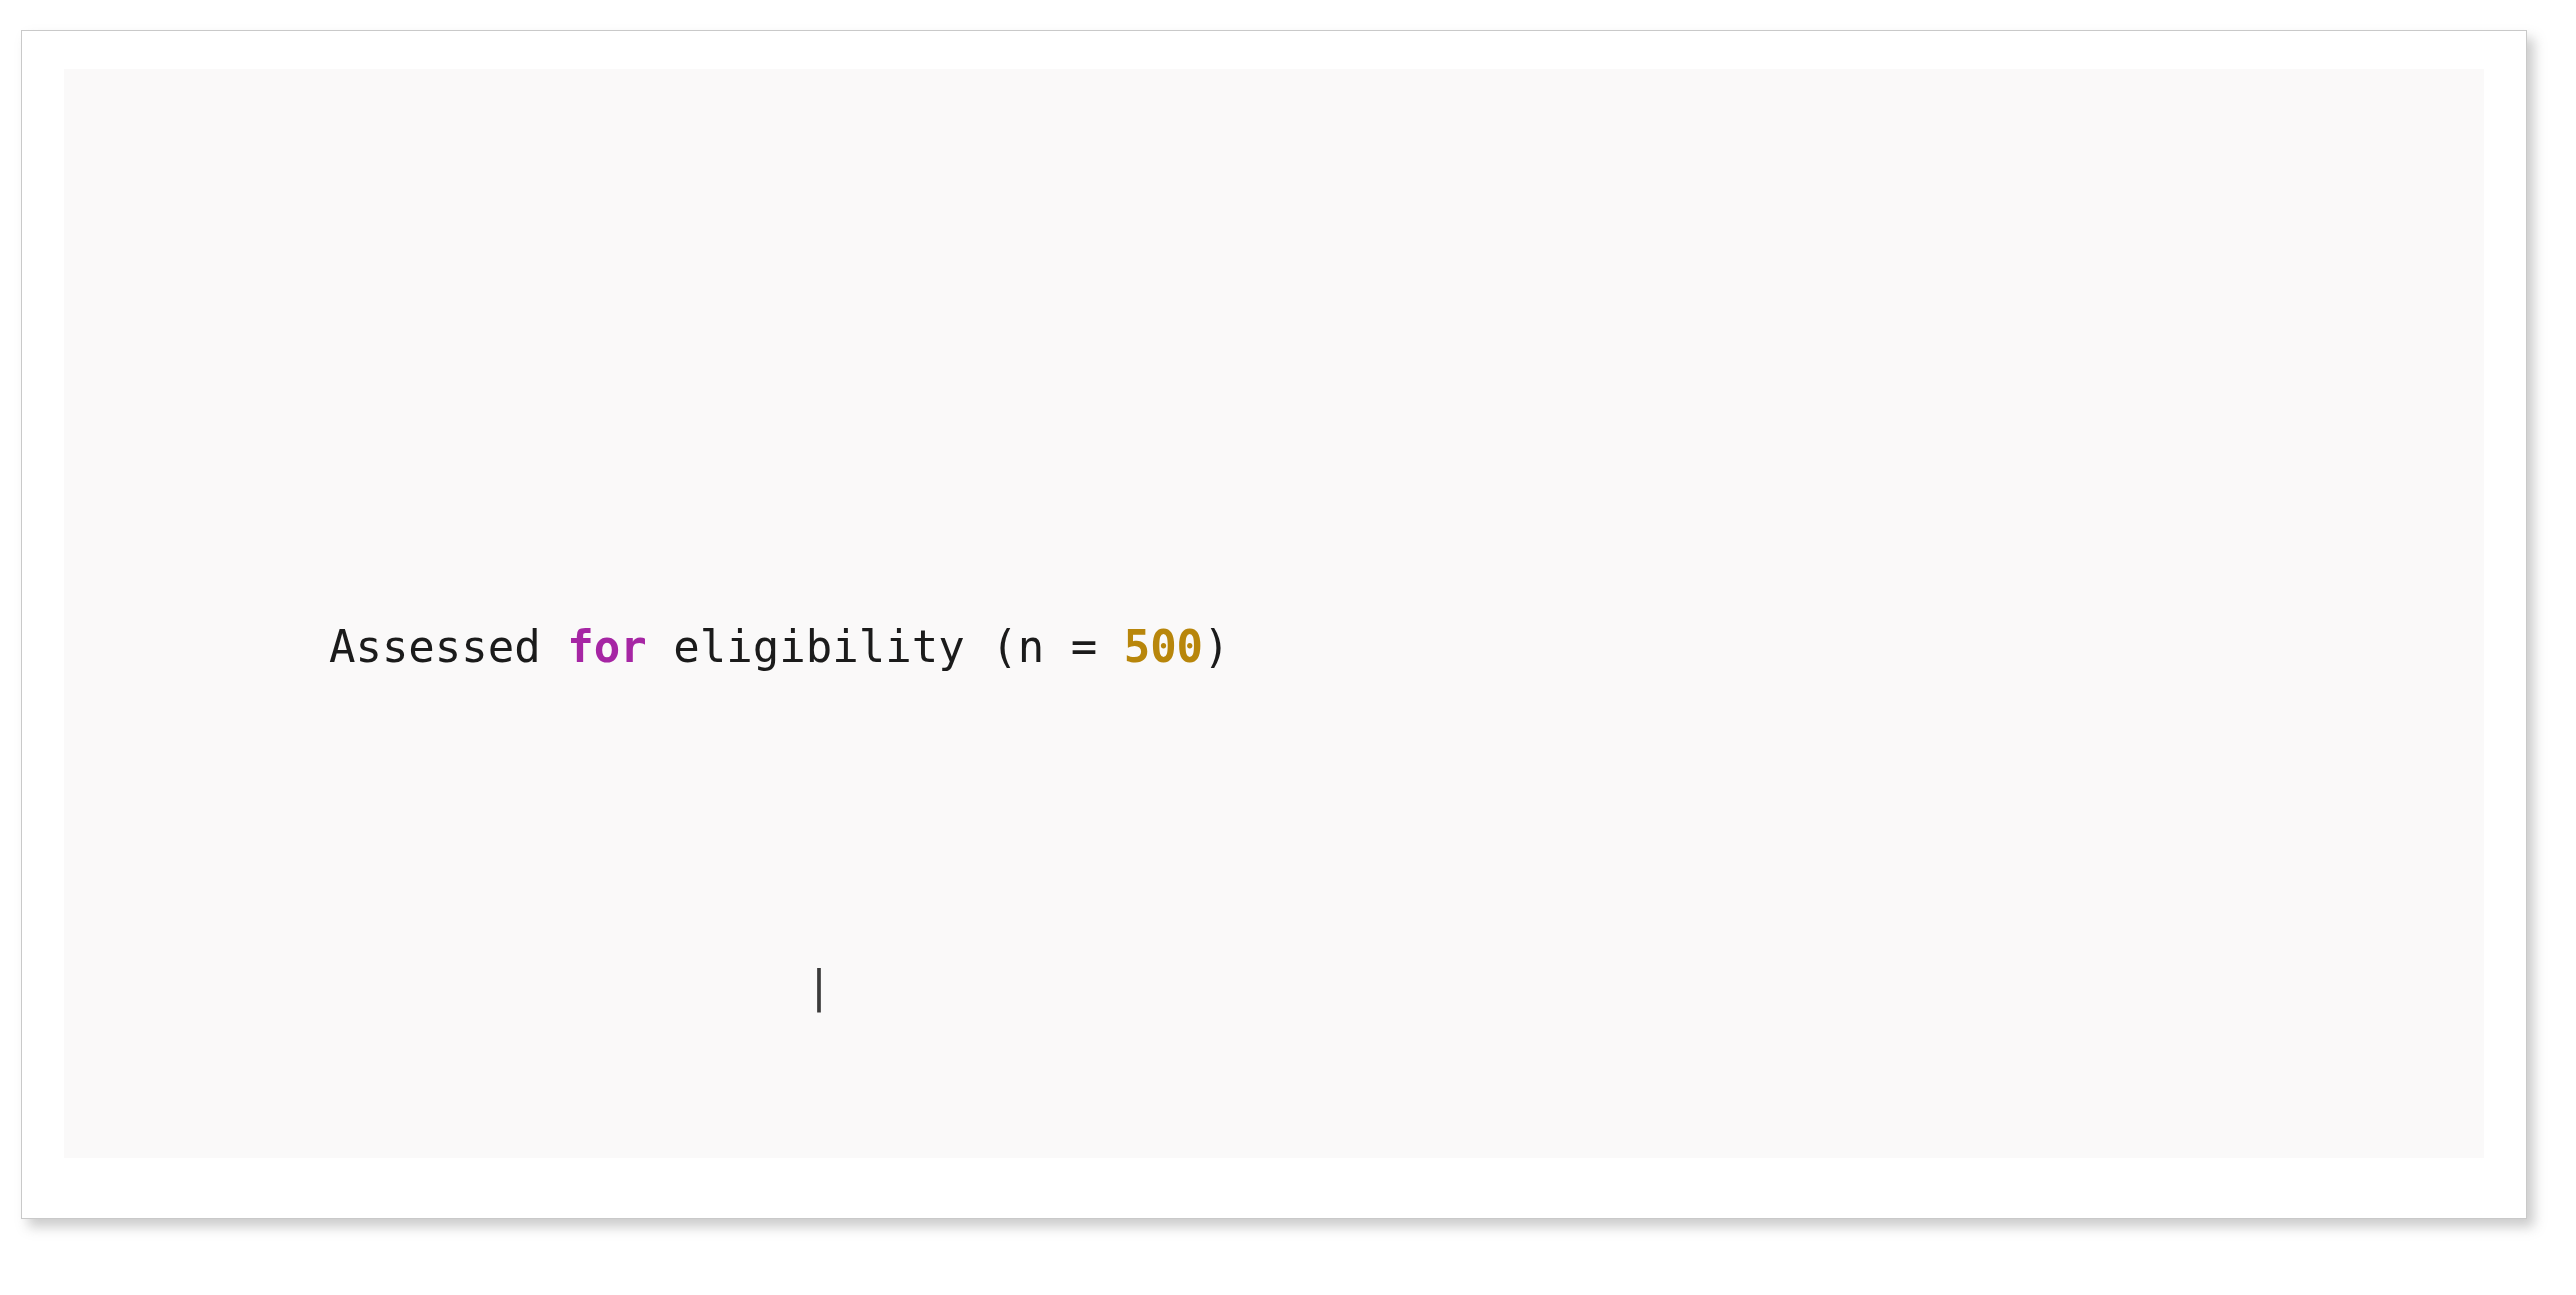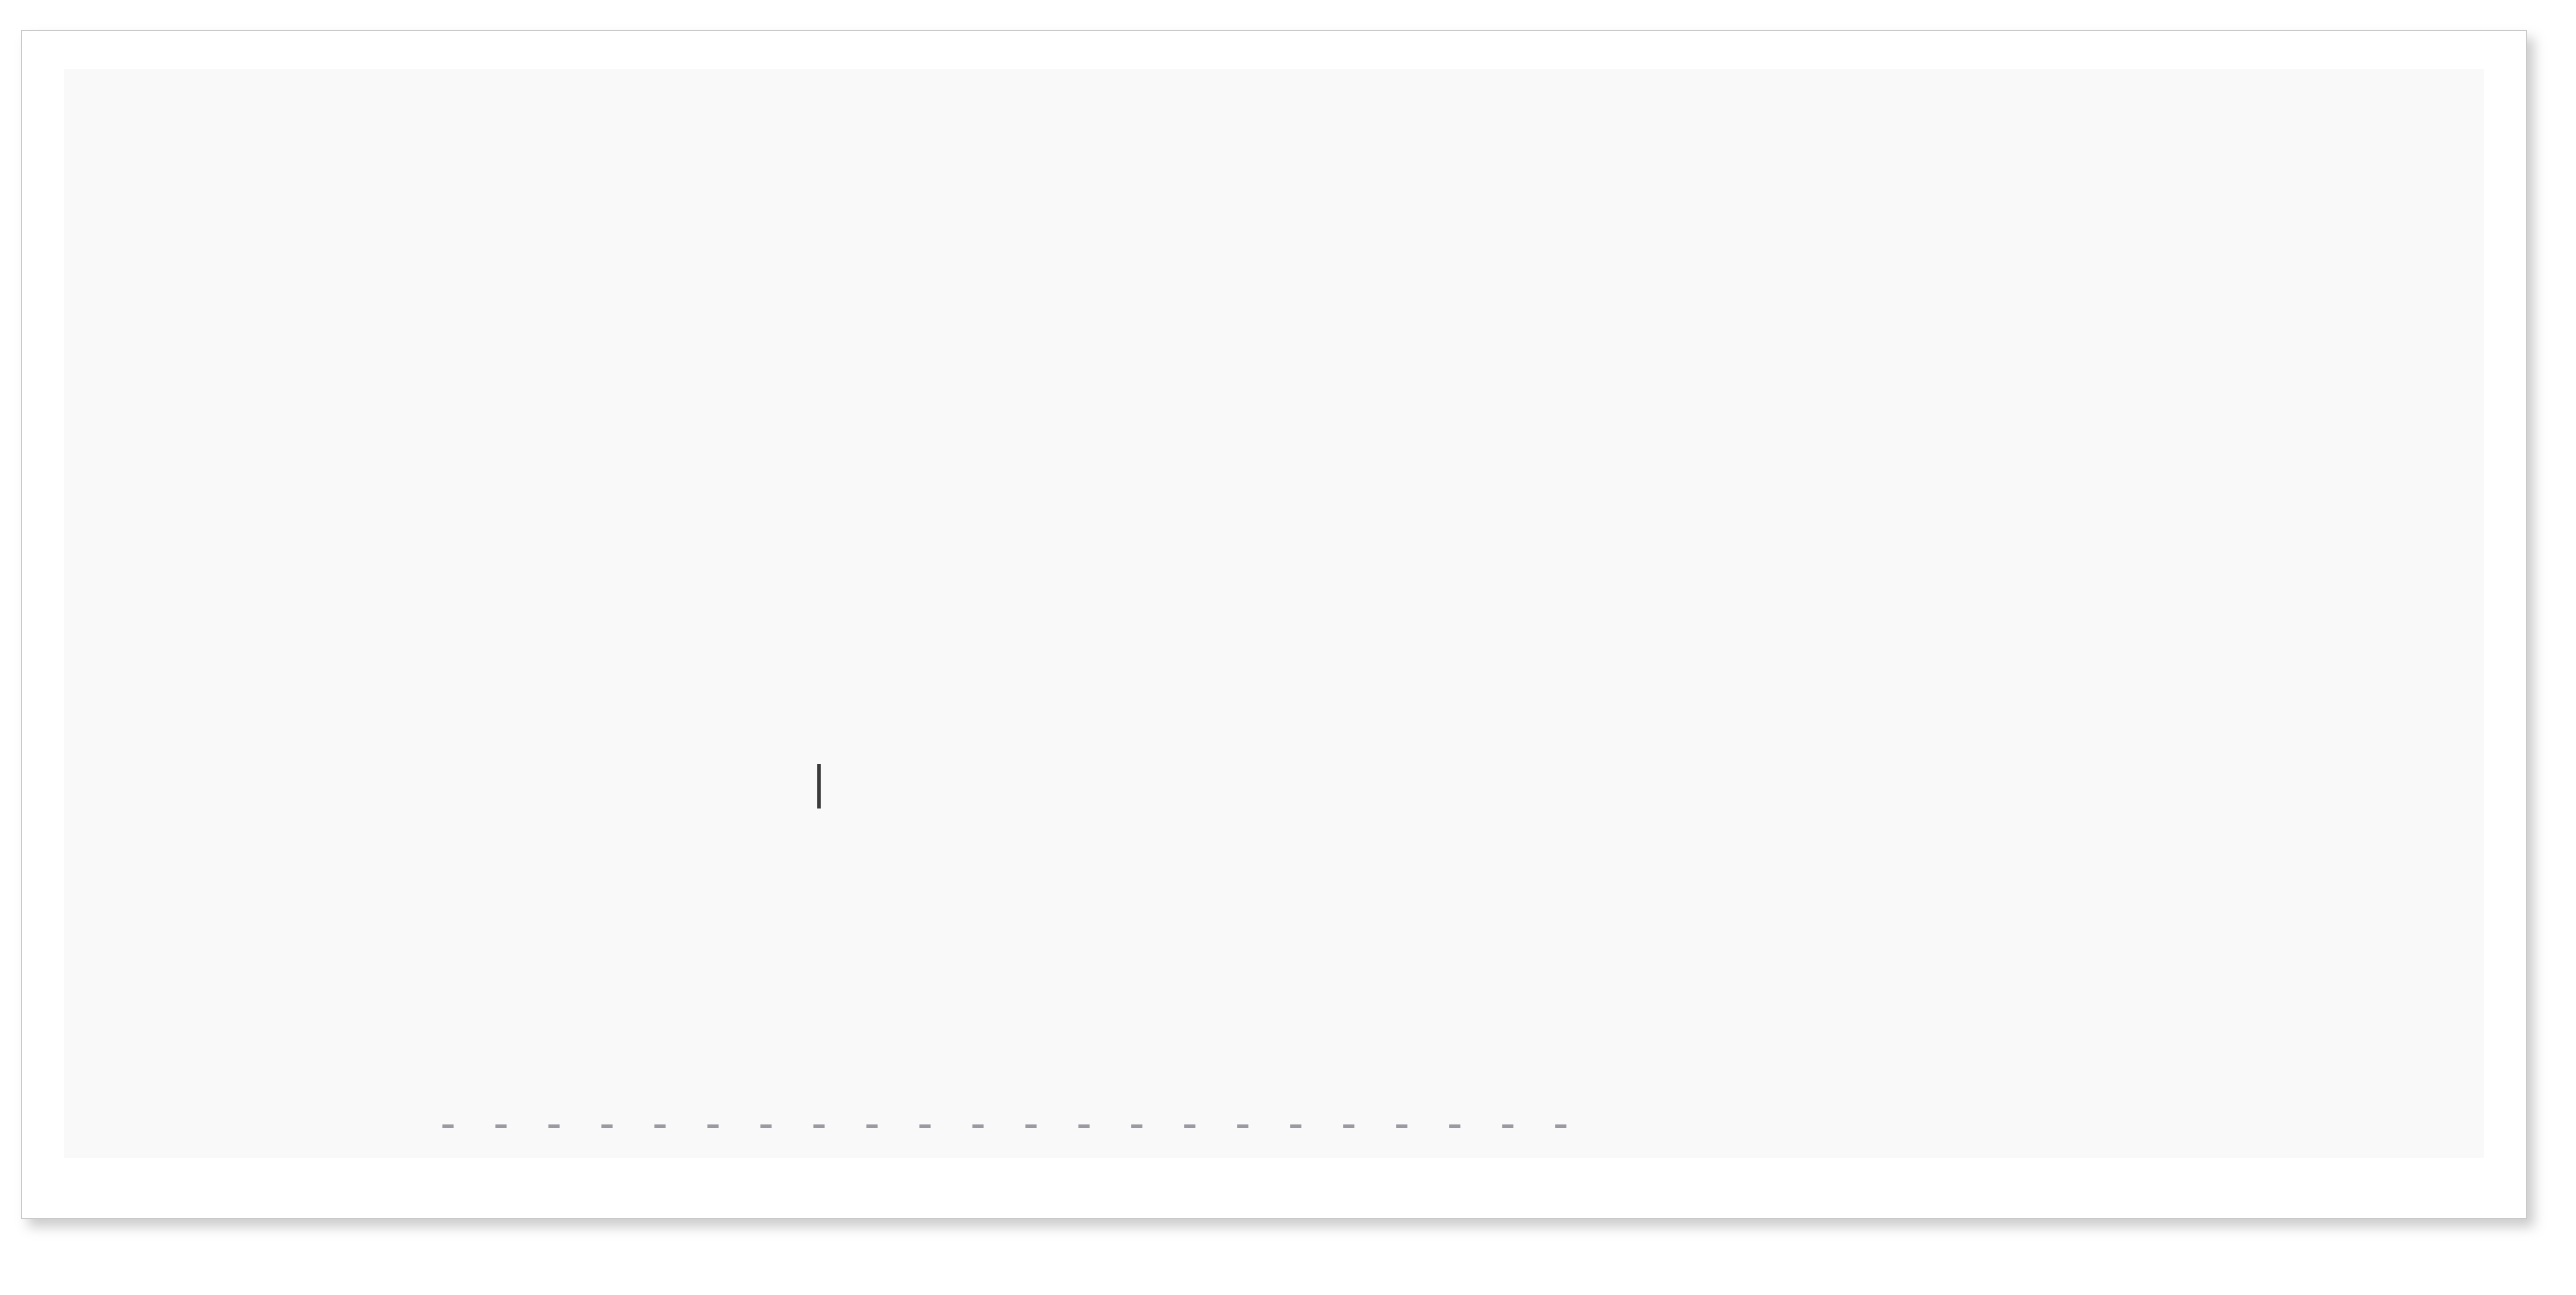--- a/index.html
+++ b/index.html
@@ -75,20 +75,21 @@
 
   <div class="card">
 
     <div class="code-surface">
 
       <div class="code">
 
         
         <span class="spacer"></span>
 
+        <span class="line"><span class="tok-plain">          Assessed </span><span class="tok-kw">for</span><span class="tok-plain"> eligibility (n = </span><span class="tok-num">500</span><span class="tok-plain">)</span></span>
 
         
         <span class="line tok-pipe">                            |</span>
 
         
         <span class="line tok-rule">              - - - - - - - - - - - - - - - - - - - - - -</span>
 
         
         
 

